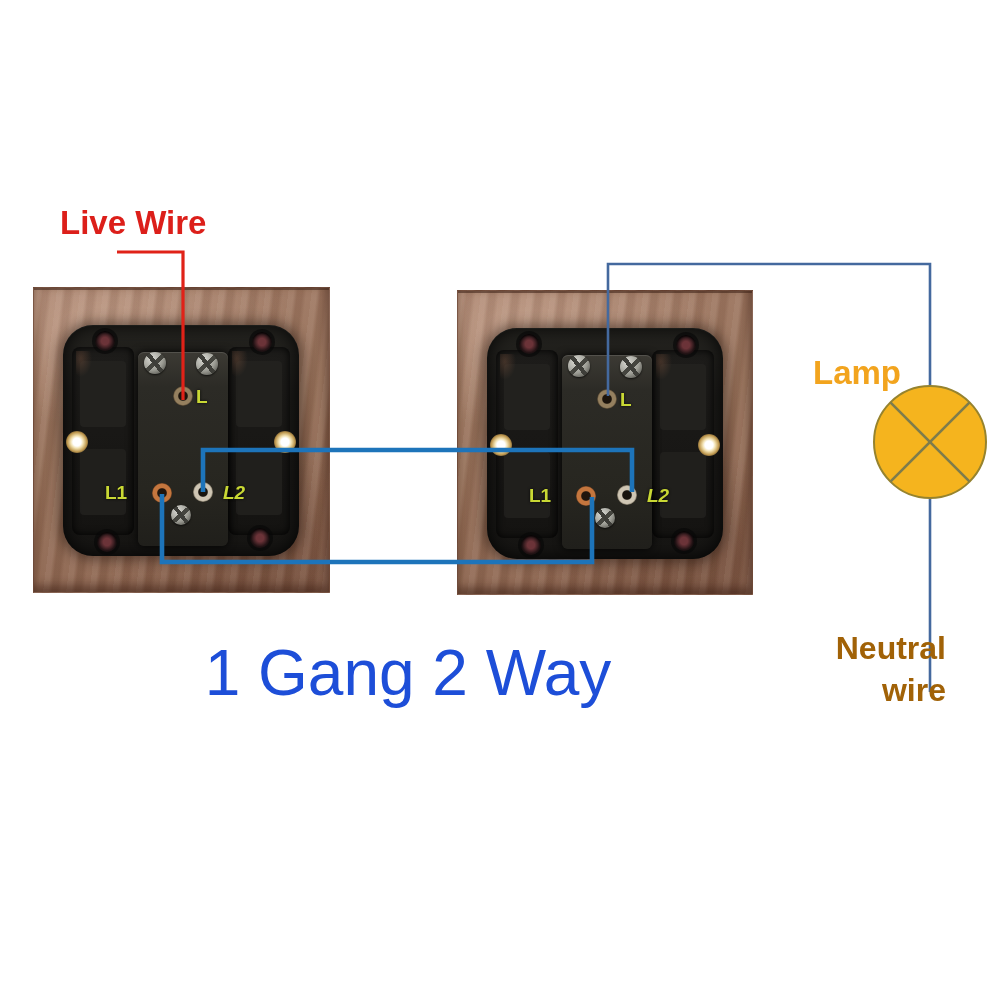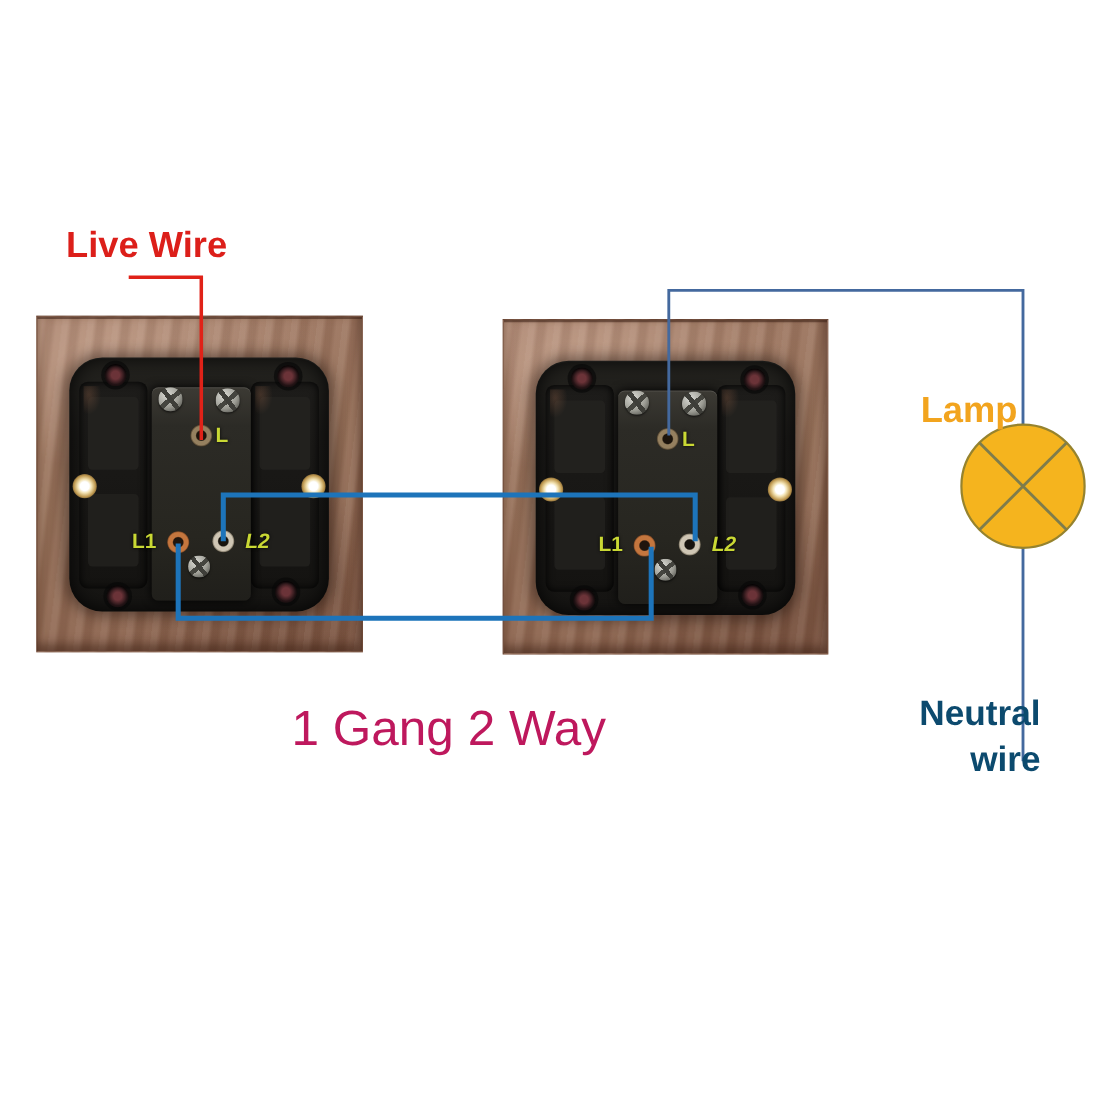--- a/index.html
+++ b/index.html
@@ -59,32 +59,32 @@
     background:radial-gradient(circle,#6b3338 0 26%,#241416 60%,#0c0a0a 100%);
     box-shadow:inset 0 1px 2px #000, 0 0 0 3px rgba(8,8,8,.65);}
   .c1{left:32px;top:6px;} .c2{left:189px;top:7px;} .c3{left:34px;top:207px;} .c4{left:187px;top:203px;}
 
   .brass{position:absolute;width:22px;height:22px;border-radius:50%;
     background:radial-gradient(circle,#ffffff 0 26%,#f2e2b2 40%,#bf9950 62%,#554226 80%,#191208 100%);}
   .b1{left:3px;top:106px;} .b2{left:211px;top:106px;}
 
   .tlabel{position:absolute;color:#c9d834;font-weight:bold;font-size:19px;line-height:1;
     text-shadow:0 0 3px rgba(0,0,0,.9);}
-  .lbl-l{left:133px;top:62px;} .lbl-l1{left:57px;top:158px;text-align:center;} .lbl-l2{left:160px;top:158px;font-style:italic;}
+  .lbl-l{left:133px;top:62px;} .lbl-l1{left:42px;top:158px;text-align:center;} .lbl-l2{left:160px;top:158px;font-style:italic;}
 
   
   .wires{position:absolute;left:0;top:0;z-index:5;pointer-events:none;}
 
   
   .anno{position:absolute;z-index:6;font-weight:bold;line-height:1;text-align:right;}
   .live{left:60px;top:206px;font-size:33px;color:#dc1f1a;}
-  .lamp{left:813px;top:356px;font-size:33px;color:#f2a41e;margin-left:24px;}
-  .neutral{left:801px;top:627px;font-size:32px;color:#0c4a6e;width:145px;line-height:1.32;}
+  .lamp{left:813px;top:356px;font-size:33px;color:#f2a41e;}
+  .neutral{left:801px;top:627px;font-size:32px;color:#a16207;width:145px;line-height:1.32;}
   .caption{position:absolute;z-index:6;left:408px;top:636px;transform:translateX(-50%);
-    font-size:45px;color:#be185d;white-space:nowrap;font-weight:400;}
+    font-size:64px;color:#1d4ed8;white-space:nowrap;font-weight:400;}
 </style>
 </head>
 <body>
 
 <div class="stage">
 
   <div class="switch pos-left">
     <div class="wood"></div>
     <div class="plate">
       <div class="cavity cav-l"></div>

